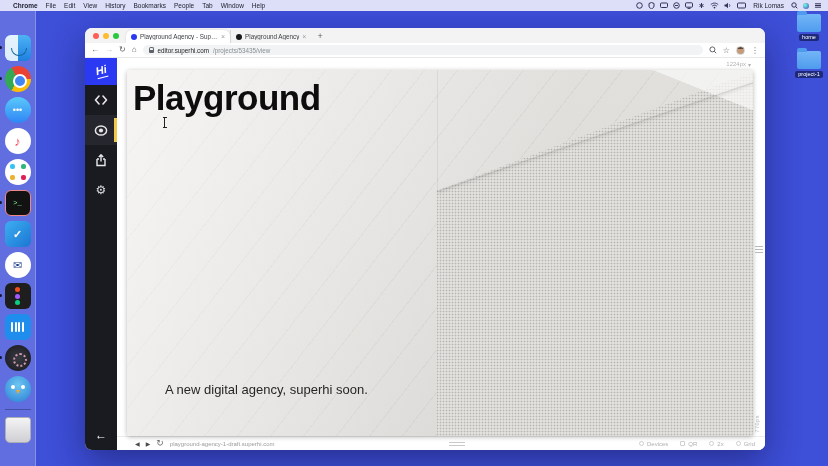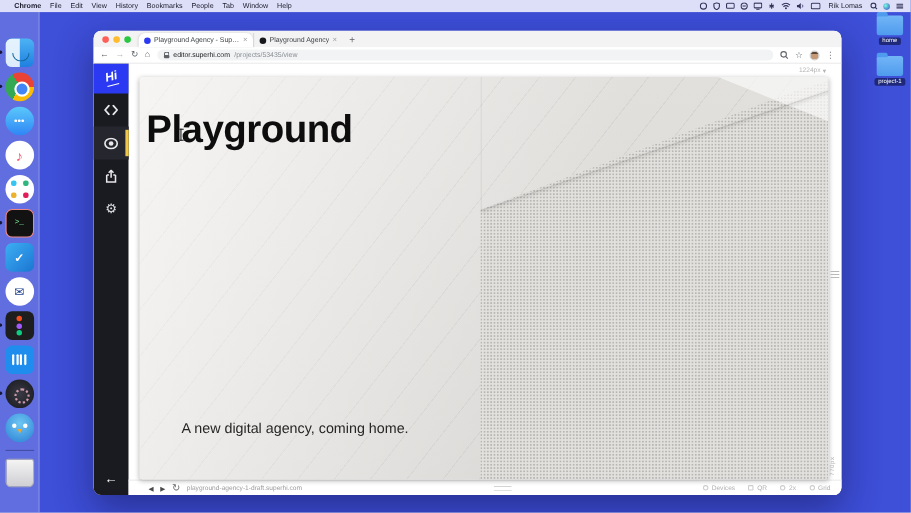--- a/index.html
+++ b/index.html
@@ -150,21 +150,21 @@
     background-color:#e3e1de;
     background-image:radial-gradient(rgba(70,70,70,0.28) 0.6px, transparent 1.2px);
     background-size:3px 3px;
     clip-path:polygon(49.5% 33%, 96% 3%, 100% 1%, 100% 100%, 49.5% 100%); }
   .toptri { position:absolute; inset:0; background:rgba(250,250,248,0.7);
     clip-path:polygon(84% 0, 100% 0, 100% 11%); }
   .diagedge { position:absolute; left:49.5%; top:33%; width:54%; height:1px;
     background:rgba(0,0,0,0.14); transform-origin:left top; transform:rotate(-19deg);
     box-shadow:0 1px 3px rgba(0,0,0,0.18); }
   .vline { position:absolute; left:49.5%; top:0; height:33%; width:1px; background:rgba(0,0,0,0.06); }
-  .site-heading { position:absolute; left:6px; top:28px; font-size:35px; font-weight:700;
+  .site-heading { position:absolute; left:6px; top:8px; font-size:35px; font-weight:700;
     letter-spacing:-0.5px; color:#0d0d0d; }
   .site-tagline { position:absolute; left:38px; top:312px; font-size:13px; color:#262626; }
   .ibeam { position:absolute; left:37px; top:47px; width:1px; height:11px; background:#222; }
   .ibeam::before, .ibeam::after { content:""; position:absolute; left:-1.5px; width:4px; height:1px; background:#222; }
   .ibeam::before { top:0; } .ibeam::after { bottom:0; }
 
   .rightstrip { width:12px; position:relative; flex:0 0 auto; }
   .vhandle { position:absolute; left:2px; top:176px; width:8px; height:7px;
     background:repeating-linear-gradient(#b9b9b9 0 1px, transparent 1px 3px); }
   .vheight { position:absolute; left:1px; bottom:4px; writing-mode:vertical-rl;
@@ -392,21 +392,21 @@
       </div>
 
       <div class="canvasrow">
         <div class="preview">
           <div class="dotpanel"></div>
           <div class="toptri"></div>
           <div class="diagedge"></div>
           <div class="vline"></div>
           <div class="site-heading">Playground</div>
           <div class="ibeam"></div>
-          <div class="site-tagline">A new digital agency, coming home.</div>
+          <div class="site-tagline">A new digital agency, superhi soon.</div>
         </div>
         <div class="rightstrip">
           <div class="vhandle"></div>
           <div class="vheight">770px</div>
         </div>
       </div>
 
       <div class="ebottom">
         <span class="pnav">◀</span>
         <span class="pnav">▶</span>

